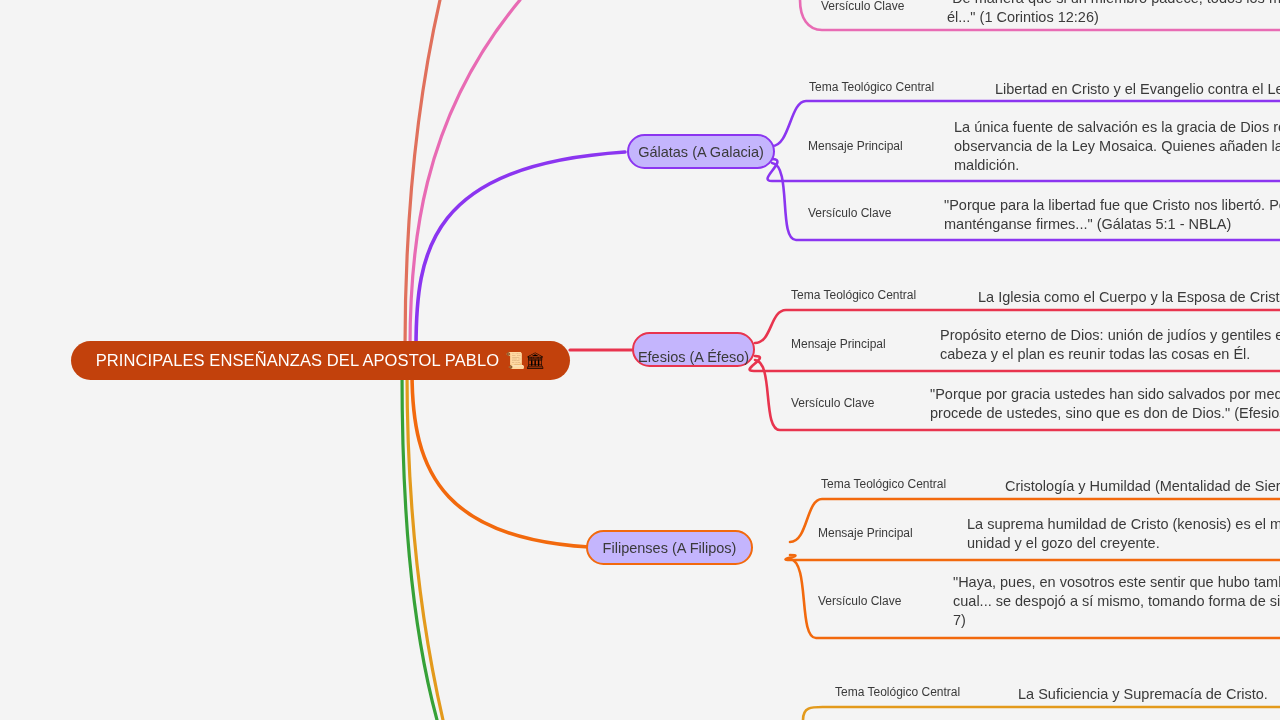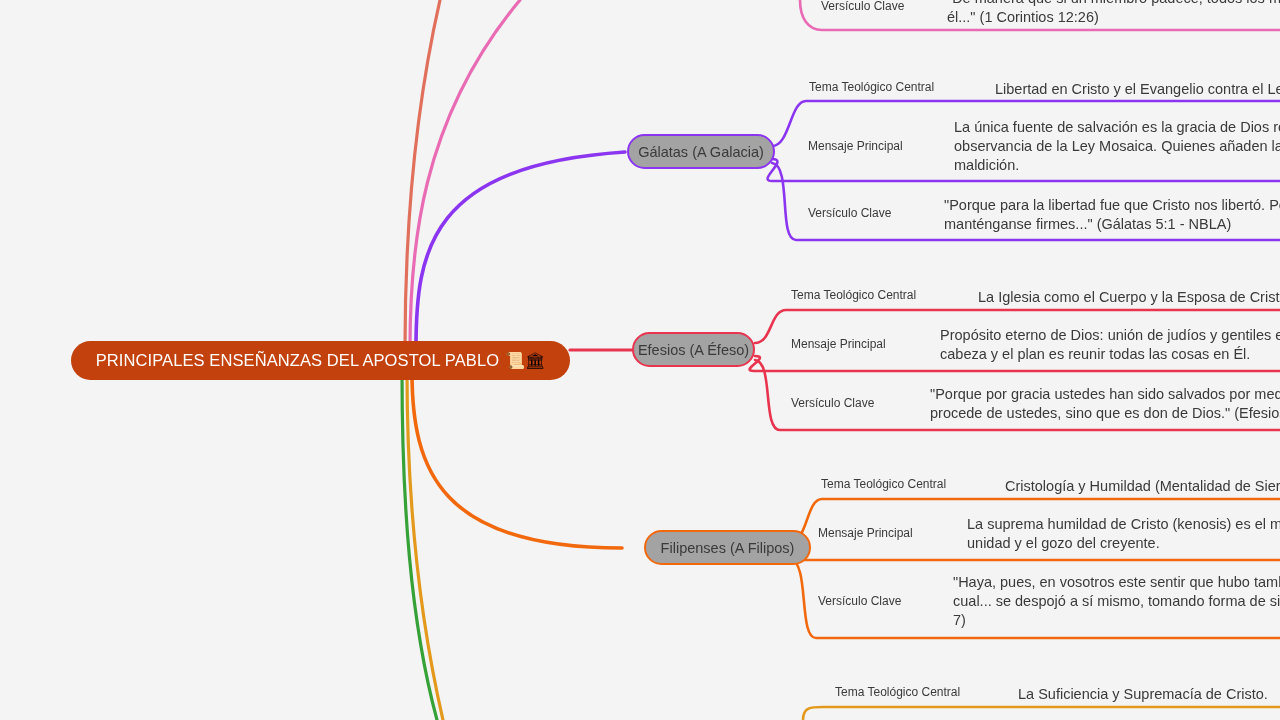--- a/index.html
+++ b/index.html
@@ -52,21 +52,21 @@
   .root-emojis {
     font-size: 16px;
     margin-left: 6px;
     line-height: 1;
   }
 
   
   .book-node {
     position: absolute;
     height: 35px;
-    background: #a3a3a3;
+    background: #c4b5fd;
     border-radius: 18px;
     border: 2.5px solid #888;
     display: flex;
     align-items: center;
     justify-content: center;
     box-sizing: border-box;
     z-index: 4;
     padding: 0 14px;
   }
   .book-label {
@@ -153,42 +153,42 @@
     <span class="sub-val nowrap" style="left:954px; top:137px;">observancia de la Ley Mosaica. Quienes añaden la Ley al Evangelio caen bajo</span>
     <span class="sub-val nowrap" style="left:954px; top:156px;">maldición.</span>
   </div>
 
   <div class="sub-item">
     <span class="sub-key" style="left:808px; top:206px;">Versículo Clave</span>
     <span class="sub-val nowrap" style="left:944px; top:196px;">"Porque para la libertad fue que Cristo nos libertó. Por lo tanto,</span>
     <span class="sub-val nowrap" style="left:944px; top:215px;">manténganse firmes..." (Gálatas 5:1 - NBLA)</span>
   </div>
 
-  <div class="book-node" style="left:632px; top:332px; width:123px; border-color:#e8344e;">
+  <div class="book-node" style="left:632px; top:332px; width:123px; border-color:#e8344e;align-items:flex-end;">
     <span class="book-label">Efesios (A Éfeso)</span>
   </div>
 
   <div class="sub-item">
     <span class="sub-key" style="left:791px; top:288px;">Tema Teológico Central</span>
     <span class="sub-val nowrap" style="left:978px; top:288px;">La Iglesia como el Cuerpo y la Esposa de Cristo.</span>
   </div>
 
   <div class="sub-item">
     <span class="sub-key" style="left:791px; top:337px;">Mensaje Principal</span>
     <span class="sub-val nowrap" style="left:940px; top:326px;">Propósito eterno de Dios: unión de judíos y gentiles en Cristo. Él es la</span>
     <span class="sub-val nowrap" style="left:940px; top:345px;">cabeza y el plan es reunir todas las cosas en Él.</span>
   </div>
 
   <div class="sub-item">
     <span class="sub-key" style="left:791px; top:396px;">Versículo Clave</span>
     <span class="sub-val nowrap" style="left:930px; top:385px;">"Porque por gracia ustedes han sido salvados por medio de la fe, y esto no</span>
     <span class="sub-val nowrap" style="left:930px; top:404px;">procede de ustedes, sino que es don de Dios." (Efesios 2:8-9)</span>
   </div>
 
-  <div class="book-node" style="left:644px; top:530px; width:167px; border-color:#f2690d;">
+  <div class="book-node" style="left:586px; top:530px; width:167px; border-color:#f2690d;">
     <span class="book-label">Filipenses (A Filipos)</span>
   </div>
 
   <div class="sub-item">
     <span class="sub-key" style="left:821px; top:477px;">Tema Teológico Central</span>
     <span class="sub-val nowrap" style="left:1005px; top:477px;">Cristología y Humildad (Mentalidad de Siervo).</span>
   </div>
 
   <div class="sub-item">
     <span class="sub-key" style="left:818px; top:526px;">Mensaje Principal</span>

